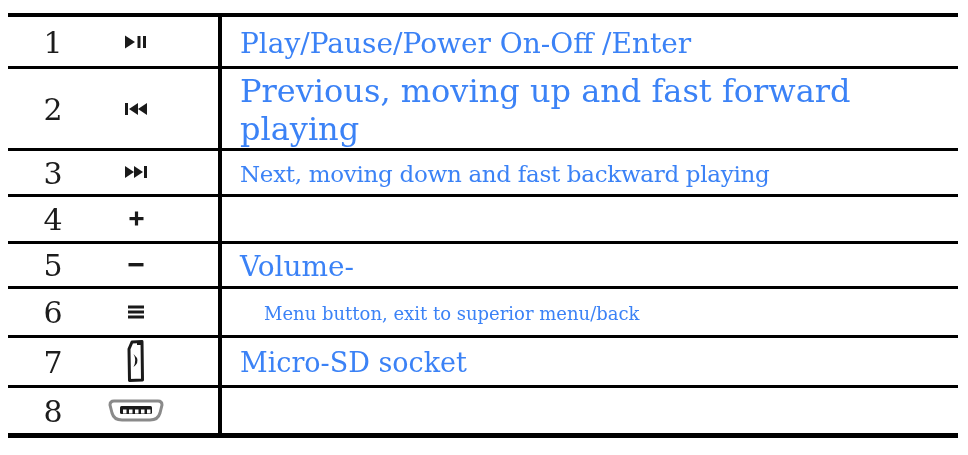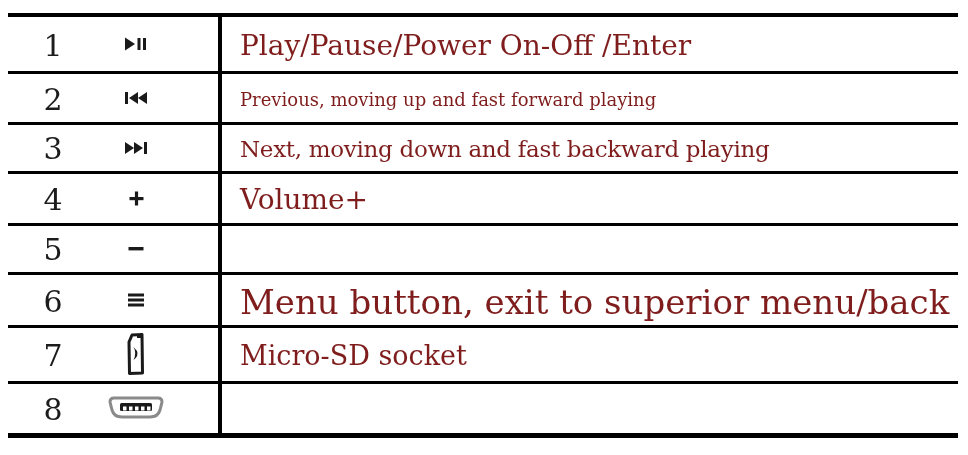--- a/index.html
+++ b/index.html
@@ -54,30 +54,30 @@
     width: 76px;
     display: flex;
     align-items: center;
     justify-content: center;
   }
   .cell-desc {
     flex: 1 1 auto;
     display: flex;
     align-items: center;
     padding-left: 18px;
-    color: #7f1d1d;
+    color: #3b82f6;
   }
   .cell-desc .desc { padding-top: 3px; }
 
   .row-1 .desc { font-size: 28px; }
-  .row-2 .desc { font-size: 18px; }
+  .row-2 .desc { font-size: 32px; }
   .row-3 .desc { font-size: 23px; letter-spacing: -0.3px; }
   .row-4 .desc { font-size: 28px; }
   .row-5 .desc { font-size: 28px; }
-  .row-6 .desc { font-size: 34px; }
+  .row-6 .desc { font-size: 18px; margin-left: 24px; }
   .row-7 .desc { font-size: 27px; }
   .row-8 .desc { font-size: 27px; }
 
   svg { display: block; }
 </style>
 </head>
 <body>
 
 <div class="page">
   <div class="spec-table">
@@ -133,33 +133,33 @@
     <div class="row row-4">
       <div class="cell-key">
         <div class="num">4</div>
         <div class="icon-box">
           <svg width="15" height="15" viewBox="0 0 15 15">
             <rect x="0.5" y="6" width="14" height="3.2" fill="#1a1a1a"></rect>
             <rect x="5.9" y="0.5" width="3.2" height="14" fill="#1a1a1a"></rect>
           </svg>
         </div>
       </div>
-      <div class="cell-desc">
-        <span class="desc">Volume+</span>
-      </div>
     </div>
 
     <div class="row row-5">
       <div class="cell-key">
         <div class="num">5</div>
         <div class="icon-box">
           <svg width="16" height="6" viewBox="0 0 16 6">
             <rect x="0.5" y="1" width="15" height="3.4" fill="#1a1a1a"></rect>
           </svg>
         </div>
+      </div>
+      <div class="cell-desc">
+        <span class="desc">Volume-</span>
       </div>
     </div>
 
     <div class="row row-6">
       <div class="cell-key">
         <div class="num">6</div>
         <div class="icon-box">
           <svg width="18" height="16" viewBox="0 0 18 16">
             <rect x="1" y="1.5" width="16" height="3" fill="#1a1a1a"></rect>
             <rect x="1" y="6.5" width="16" height="3" fill="#1a1a1a"></rect>

